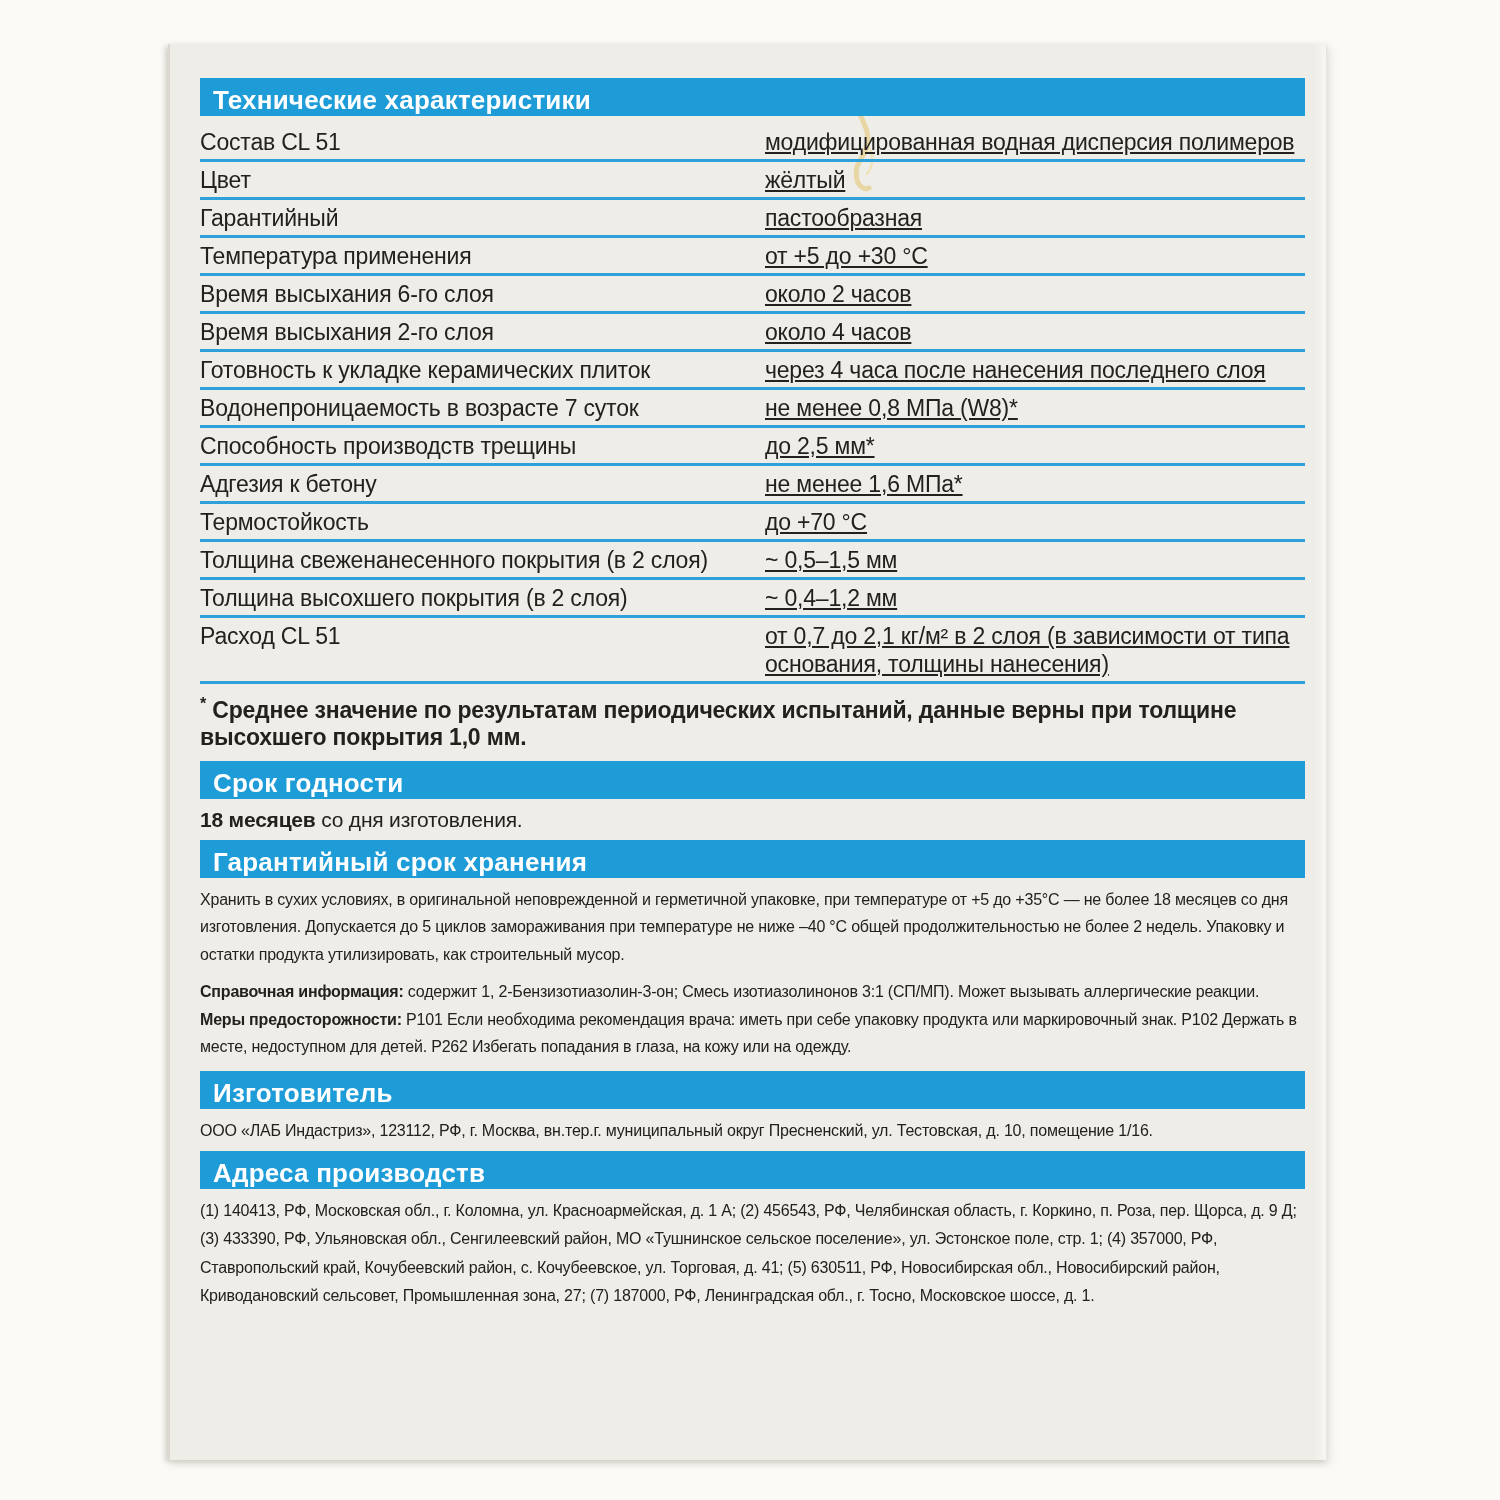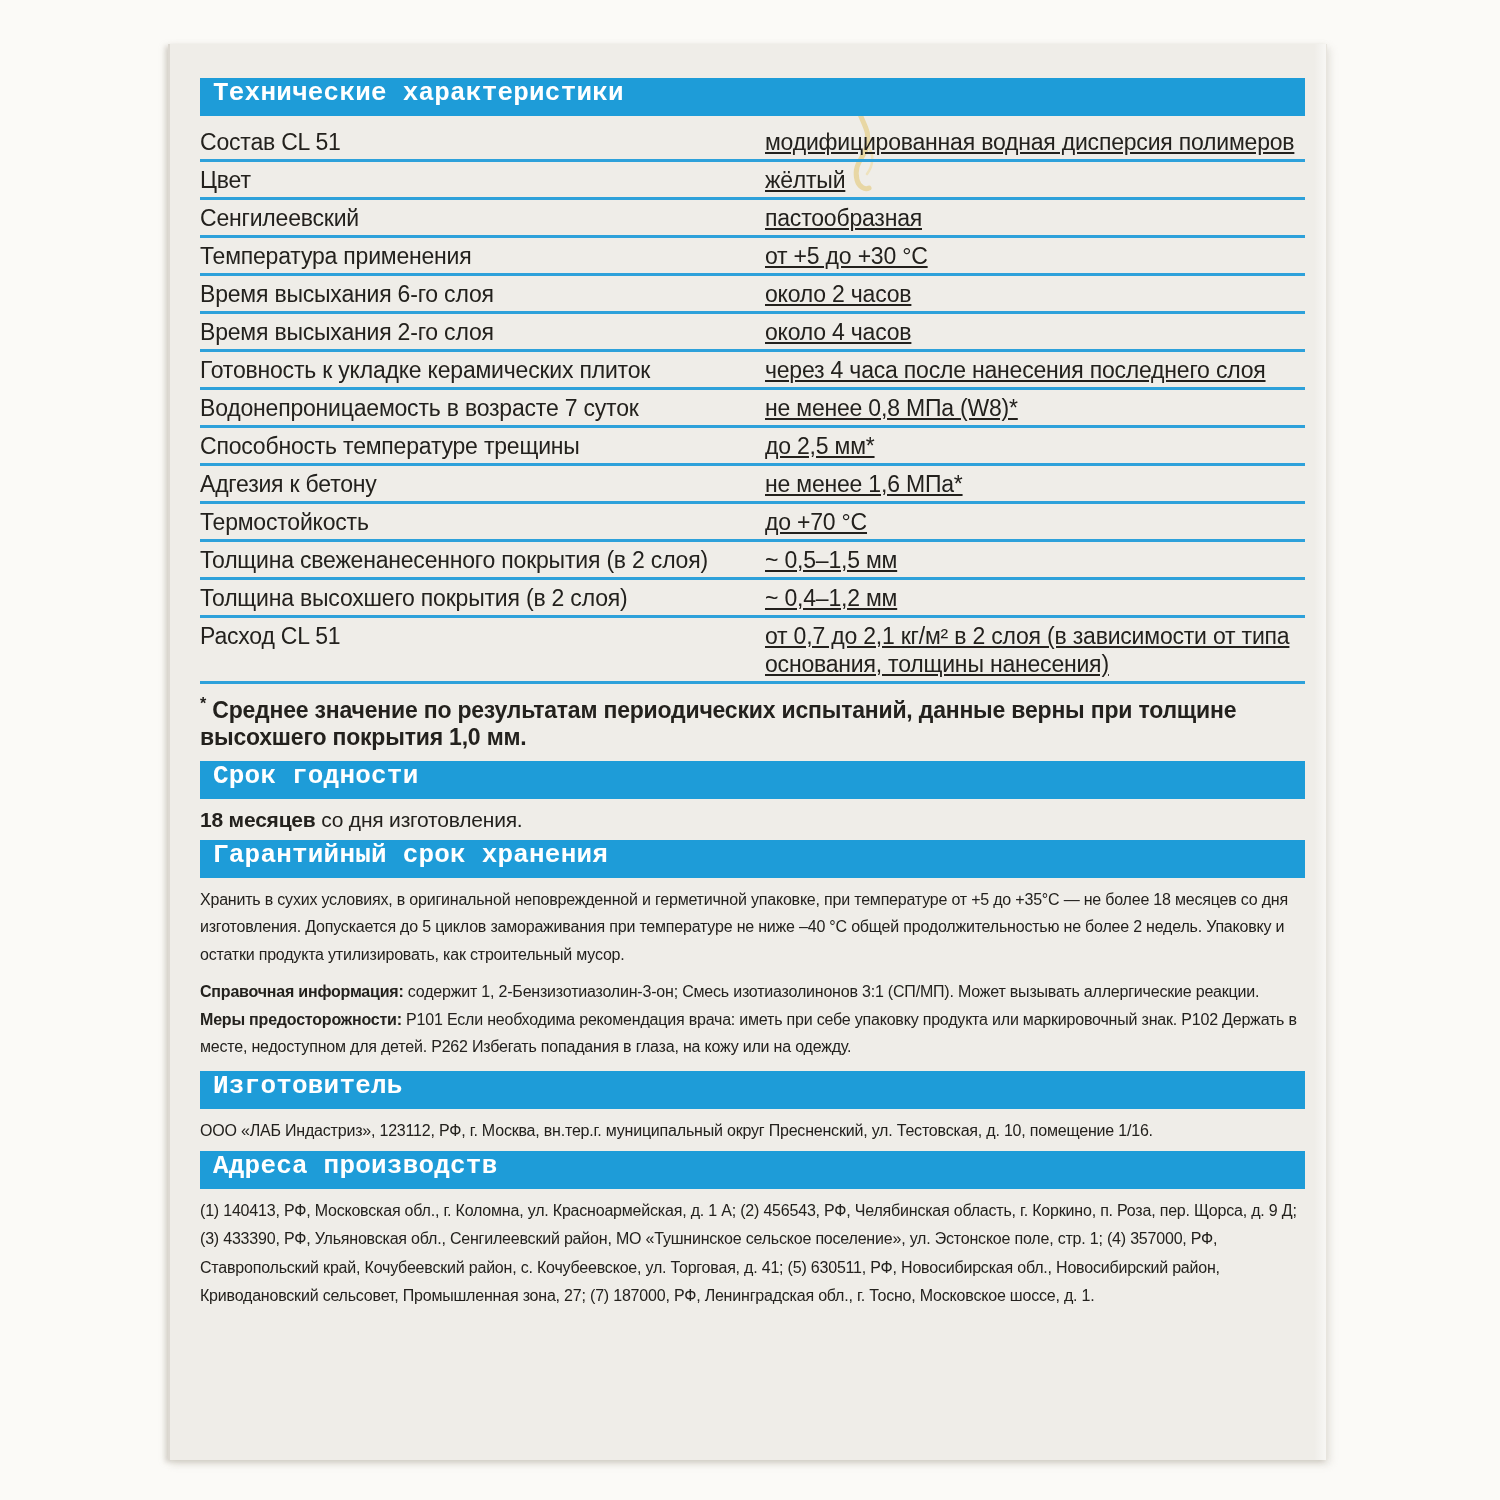--- a/index.html
+++ b/index.html
@@ -19,23 +19,23 @@
     background:var(--label-bg);
     box-shadow:-3px 2px 5px rgba(185,180,170,.55), 3px 4px 8px rgba(205,200,190,.45);
     overflow:hidden;
   }
   .label::before{content:"";position:absolute;left:0;top:0;bottom:0;width:2px;background:#ddd9d2;}
   .label::after{content:"";position:absolute;right:0;top:0;bottom:0;width:12px;
     background:linear-gradient(90deg, rgba(255,255,255,0), rgba(255,255,255,.55));
     border-right:1px solid #e8e5de;}
   .content{position:relative;padding:34px 22px 0 32px;}
   .bar{
-    height:38px;display:flex;align-items:flex-start;padding-left:13px;
+    height:38px;display:flex;align-items:flex-end;padding-left:13px;
     background:var(--accent-blue);color:var(--bar-text);
-    font-size:26px;font-weight:700;letter-spacing:.2px;font-family:Liberation Mono, monospace;
+    font-size:26px;font-weight:700;letter-spacing:.2px;
   }
   .bar-tech{margin-bottom:8px;}
   .spec-row{display:flex;align-items:flex-start;padding:4px 0 3px;border-bottom:3px solid var(--divider-blue);
     font-size:23px;line-height:28px;letter-spacing:-0.2px;justify-content:center;}
   .spec-name{flex:none;width:565px;padding-right:12px;}
   .spec-value{flex:1;text-decoration:underline;}
   .footnote{font-size:23px;line-height:27px;margin:6px 0 10px;letter-spacing:-0.2px;font-weight:bold;}
   .footnote sup{font-size:70%;}
   .shelf{font-size:21px;margin:9px 0 8px;letter-spacing:-0.2px;}
   .para{font-size:16px;line-height:27.5px;margin:8px 0 10px;letter-spacing:-0.2px;}
@@ -66,21 +66,21 @@
           <div class="spec-name">Состав CL 51</div>
           <div class="spec-value">модифицированная водная дисперсия полимеров</div>
         </div>
 
         <div class="spec-row">
           <div class="spec-name">Цвет</div>
           <div class="spec-value">жёлтый</div>
         </div>
 
         <div class="spec-row">
-          <div class="spec-name">Сенгилеевский</div>
+          <div class="spec-name">Гарантийный</div>
           <div class="spec-value">пастообразная</div>
         </div>
 
         <div class="spec-row">
           <div class="spec-name">Температура применения</div>
           <div class="spec-value">от +5 до +30 °C</div>
         </div>
 
         <div class="spec-row">
           <div class="spec-name">Время высыхания 6-го слоя</div>
@@ -96,21 +96,21 @@
           <div class="spec-name">Готовность к укладке керамических плиток</div>
           <div class="spec-value">через 4 часа после нанесения последнего слоя</div>
         </div>
 
         <div class="spec-row">
           <div class="spec-name">Водонепроницаемость в возрасте 7 суток</div>
           <div class="spec-value">не менее 0,8 МПа (W8)*</div>
         </div>
 
         <div class="spec-row">
-          <div class="spec-name">Способность температуре трещины</div>
+          <div class="spec-name">Способность производств трещины</div>
           <div class="spec-value">до 2,5 мм*</div>
         </div>
 
         <div class="spec-row">
           <div class="spec-name">Адгезия к бетону</div>
           <div class="spec-value">не менее 1,6 МПа*</div>
         </div>
 
         <div class="spec-row">
           <div class="spec-name">Термостойкость</div>

